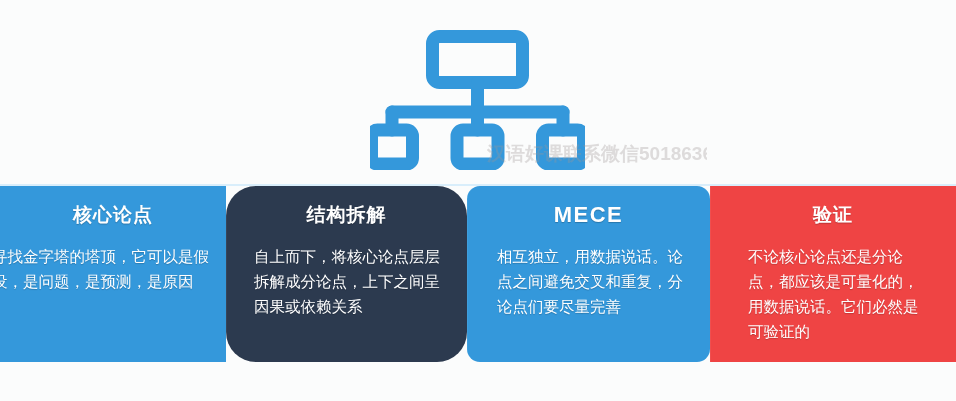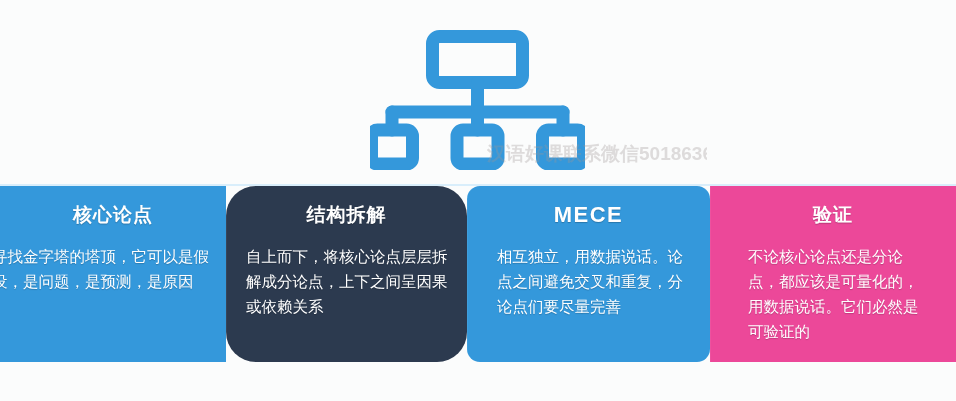--- a/index.html
+++ b/index.html
@@ -69,21 +69,21 @@
   }
   .panel {
     position: relative;
     height: 176px;
     box-sizing: border-box;
     overflow: hidden;
   }
   .panel.p1 { width: 226px; background: #3498db; padding-left: 42px; }
   .panel.p2 { width: 241px; background: #2c3a4f; border-radius: 30px; }
   .panel.p3 { width: 243px; background: #3498db; border-radius: 13px; }
-  .panel.p4 { width: 246px; background: #ec4899; padding-left: 42px; }
+  .panel.p4 { width: 246px; background: #ef4444; padding-left: 42px; }
 
   .panel-title {
     position: absolute;
     top: 16px;
     left: 0;
     width: 100%;
     text-align: center;
     font-size: 19px;
     font-weight: bold;
     color: #ffffff;
@@ -100,21 +100,21 @@
     position: absolute;
     top: 58px;
     font-size: 15.5px;
     line-height: 25px;
     color: #ffffff;
     text-shadow: 0 1px 1px rgba(0,0,0,0.20);
     text-align: left;
     word-break: break-all;
   }
   .panel.p1 .panel-body { left: -8px; right: 16px; }
-  .panel.p2 .panel-body { left: 20px; right: 16px; }
+  .panel.p2 .panel-body { left: 28px; right: 16px; }
   .panel.p3 .panel-body { left: 30px; right: 14px; }
   .panel.p4 .panel-body { left: 38px; right: 24px; }
 
   
   .seam {
     position: absolute;
     top: 0;
     width: 1px;
     height: 176px;
     background: rgba(255,255,255,0.06);

